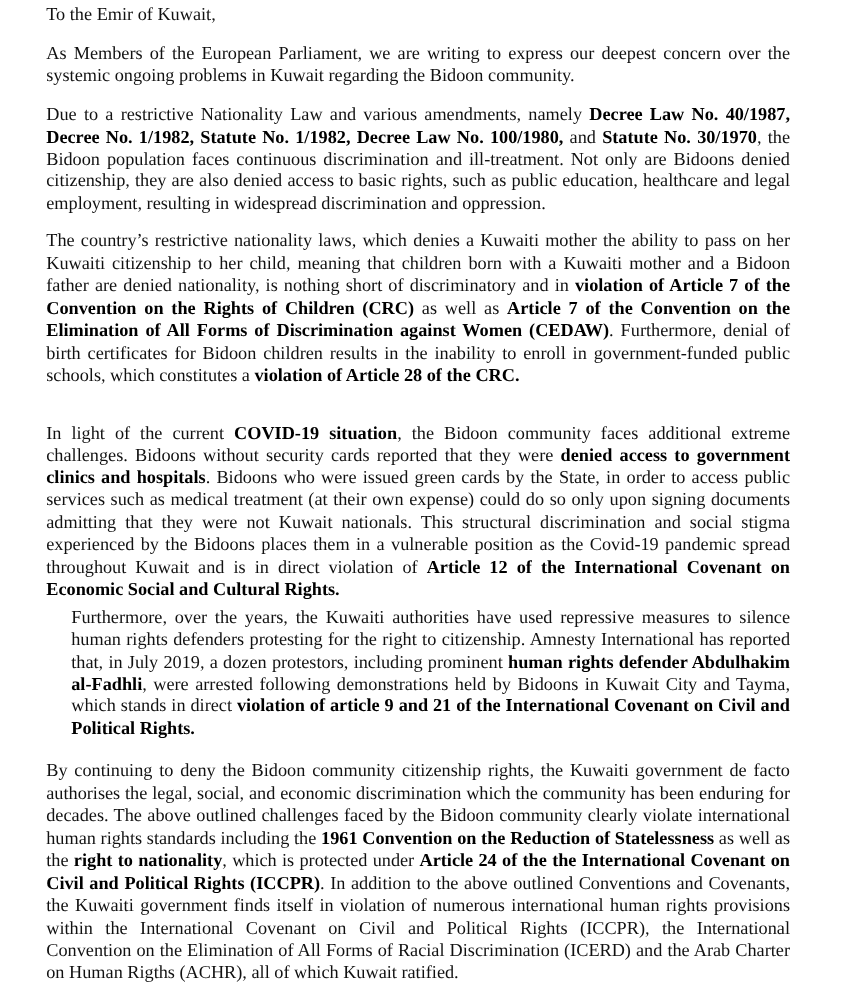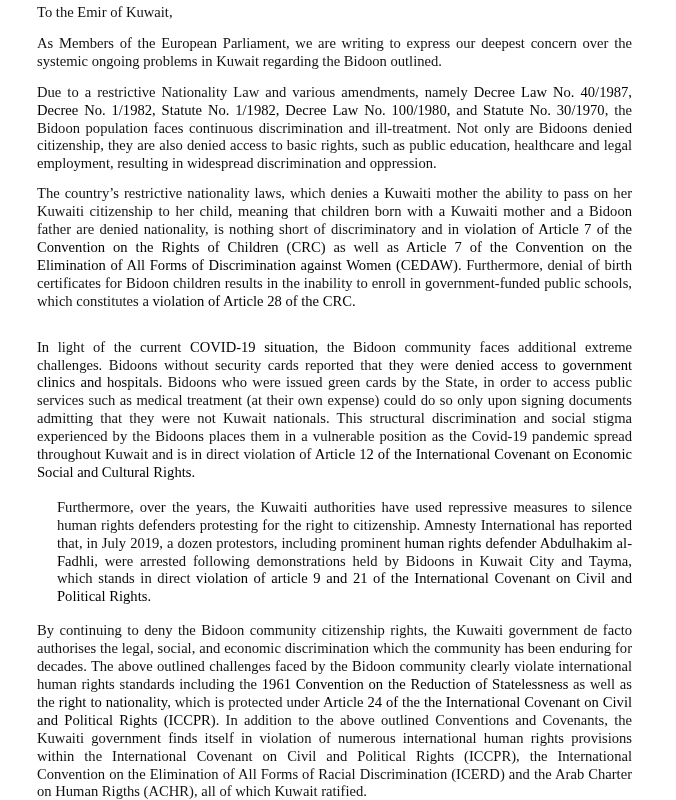--- a/index.html
+++ b/index.html
@@ -3,33 +3,33 @@
 <meta charset="utf-8">
 <style>
   html, body { margin: 0; padding: 0; background: #ffffff; }
   body { width: 676px; height: 800px; overflow: hidden; position: relative; }
   .page {
     position: absolute; left: 37px; top: 4px; width: 595px;
     font-family: "Liberation Serif", "DejaVu Serif", serif;
     font-size: 14.6px; line-height: 17.9px; color: #111111;
   }
   .p { margin: 0; text-align: justify; }
-  .p b { font-weight: normal; color: #000; }
+  .p b { font-weight: bold; color: #000; }
   .salutation { margin-bottom: 13px; }
   .p1 { margin-bottom: 13px; }
   .p2 { margin-bottom: 12px; }
   .p3 { margin-bottom: 28px; }
-  .p4 { margin-bottom: 17px; }
+  .p4 { margin-bottom: 4px; }
   .p5 { margin-bottom: 16px; margin-left: 20px; }
   .p6 { margin-bottom: 0; }
 </style>
 </head>
 <body>
 
 <div class="page">
   <p class="p salutation">To the Emir of Kuwait,</p>
-  <p class="p p1"><span>As Members of the European Parliament, we are writing to express our deepest concern over the systemic ongoing problems in Kuwait regarding the Bidoon outlined.</span></p>
+  <p class="p p1"><span>As Members of the European Parliament, we are writing to express our deepest concern over the systemic ongoing problems in Kuwait regarding the Bidoon community.</span></p>
   <p class="p p2"><span>Due to a restrictive Nationality Law and various amendments, namely </span><b>Decree Law No. 40/1987, Decree No. 1/1982, Statute No. 1/1982, Decree Law No. 100/1980,</b><span> and </span><b>Statute No. 30/1970</b><span>, the Bidoon population faces continuous discrimination and ill-treatment. Not only are Bidoons denied citizenship, they are also denied access to basic rights, such as public education, healthcare and legal employment, resulting in widespread discrimination and oppression.</span></p>
   <p class="p p3"><span>The country’s restrictive nationality laws, which denies a Kuwaiti mother the ability to pass on her Kuwaiti citizenship to her child, meaning that children born with a Kuwaiti mother and a Bidoon father are denied nationality, is nothing short of discriminatory and in </span><b>violation of Article 7 of the Convention on the Rights of Children (CRC)</b><span> as well as </span><b>Article 7 of the Convention on the Elimination of All Forms of Discrimination against Women (CEDAW)</b><span>. Furthermore, denial of birth certificates for Bidoon children results in the inability to enroll in government-funded public schools, which constitutes a </span><b>violation of Article 28 of the CRC.</b></p>
   <p class="p p4"><span>In light of the current </span><b>COVID-19 situation</b><span>, the Bidoon community faces additional extreme challenges. Bidoons without security cards reported that they were </span><b>denied access to government clinics and hospitals</b><span>.  Bidoons who were issued green cards by the State, in order to access public services such as medical treatment (at their own expense) could do so only upon signing documents admitting that they were not Kuwait nationals. This structural discrimination and social stigma experienced by the Bidoons places them in a vulnerable position as the Covid-19 pandemic spread throughout Kuwait and is in direct violation of </span><b>Article 12 of the International Covenant on Economic Social and Cultural Rights.</b></p>
   <p class="p p5"><span>Furthermore, over the years, the Kuwaiti authorities have used repressive measures to silence human rights defenders protesting for the right to citizenship. Amnesty International has reported that, in July 2019, a dozen protestors, including prominent </span><b>human rights defender Abdulhakim al-Fadhli</b><span>, were arrested following demonstrations held by Bidoons in Kuwait City and Tayma, which stands in direct </span><b>violation of article 9 and 21 of the International Covenant on Civil and Political Rights.</b></p>
   <p class="p p6"><span>By continuing to deny the Bidoon community citizenship rights, the Kuwaiti government de facto authorises the legal, social, and economic discrimination which the community has been enduring for decades. The above outlined challenges faced by the Bidoon community clearly violate international human rights standards including the </span><b>1961 Convention on the Reduction of Statelessness</b><span> as well as the </span><b>right to nationality</b><span>, which is protected under </span><b>Article 24 of the the International Covenant on Civil and Political Rights (ICCPR)</b><span>. In addition to the above outlined Conventions and Covenants, the Kuwaiti government finds itself in violation of numerous international human rights provisions within the International Covenant on Civil and Political Rights (ICCPR), the International Convention on the Elimination of All Forms of Racial Discrimination (ICERD) and the Arab Charter on Human Rigths (ACHR), all of which Kuwait ratified.</span></p>
 </div>
 
 </body></html>

